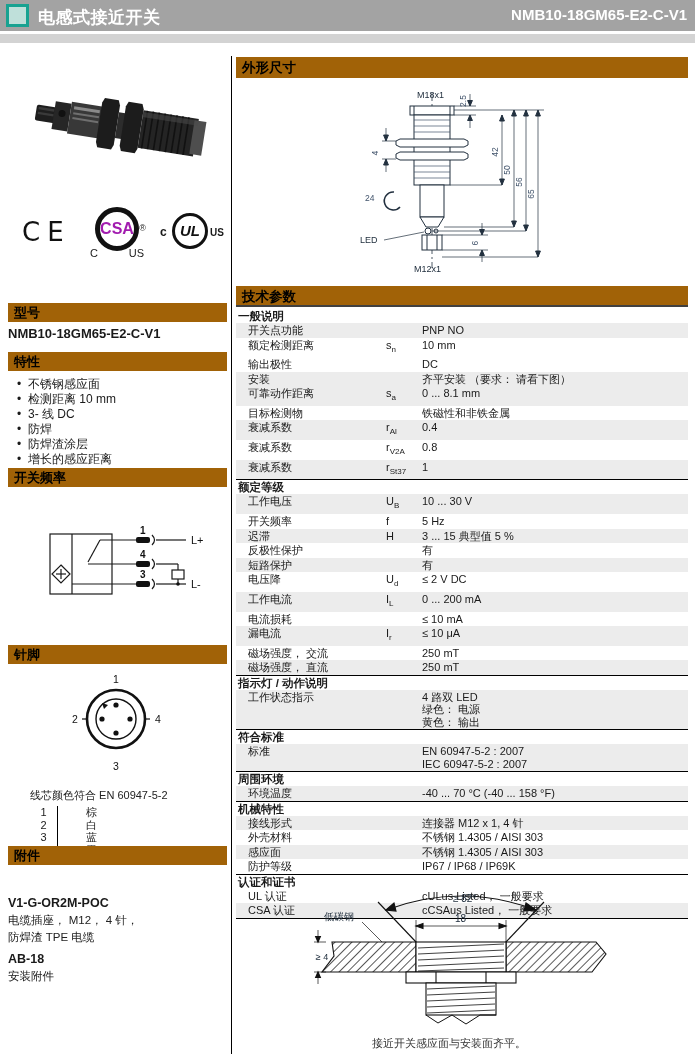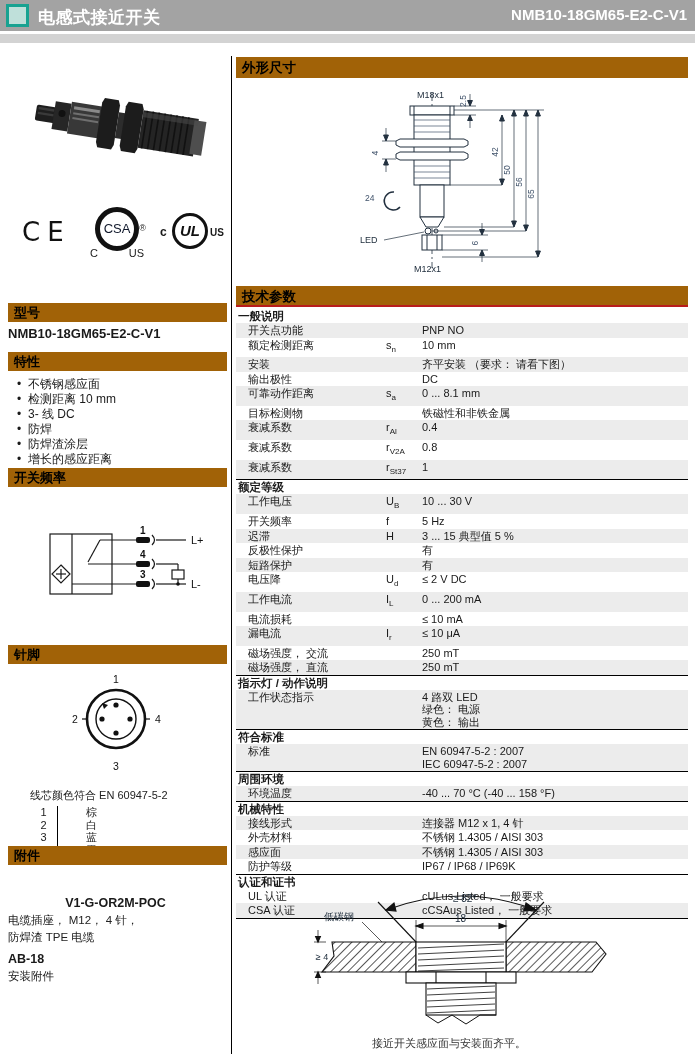--- a/index.html
+++ b/index.html
@@ -11,41 +11,41 @@
   .logo-sq{position:absolute;left:6px;top:4px;width:23px;height:23px;background:#bfe0da;border:3px solid #18a291;}
   .topbar .title{position:absolute;left:38px;top:6px;font-size:17px;font-weight:bold;color:#fff;letter-spacing:.5px;}
   .topbar .model{position:absolute;right:8px;top:6px;font-size:15px;font-weight:bold;color:#fff;}
   .substrip{position:absolute;left:0;top:34px;width:695px;height:9px;background:#d3d3d3;}
   .vdivider{position:absolute;left:231px;top:56px;width:1px;height:998px;background:#000;}
   
   .secbar{position:absolute;background:#a16207;font-weight:bold;font-size:13px;color:#000;
           height:19px;line-height:19px;padding-left:6px;}
   .secbar.left{left:8px;width:219px;}
   .secbar.right{left:236px;width:452px;height:21px;line-height:21px;font-size:13.5px;}
-  .secbar.techbar{border-bottom:2px solid #b91c1c;font-family:Liberation Serif, serif;}
+  .secbar.techbar{border-bottom:2px solid #404040;font-family:Liberation Serif, serif;}
   
   .model-val{position:absolute;left:8px;top:326px;font-size:13px;font-weight:bold;}
   .features{position:absolute;left:10px;top:377px;width:215px;font-size:12px;}
   .feat{display:flex;line-height:15px;}
   .feat .dot{width:18px;text-align:center;}
   .note{position:absolute;left:30px;top:788px;font-size:11px;color:#222;}
   .wctab{position:absolute;left:30px;top:806px;width:130px;font-size:11px;}
   .wc-row{display:flex;line-height:12.5px;}
   .wc-pin{width:28px;text-align:center;border-right:1px solid #000;}
   .wc-col{padding-left:28px;}
   .accessories{position:absolute;left:8px;top:896px;width:215px;}
   .acc-name{font-size:12.5px;font-weight:bold;margin-top:8px;}
-  .acc-name:first-child{margin-top:0;text-align:center;}
+  .acc-name:first-child{margin-top:0;}
   .acc-desc{font-size:11.5px;line-height:14px;margin-top:3px;color:#222;}
   
   .certs{position:absolute;left:8px;top:205px;width:219px;height:55px;}
   .ce{position:absolute;left:14px;top:12px;font-size:26px;letter-spacing:7px;color:#111;font-family:"DejaVu Sans",sans-serif;}
   .csa{position:absolute;left:82px;top:2px;width:56px;height:52px;}
   .csa .ring{position:absolute;left:5px;top:0;width:44px;height:44px;border:5px solid #111;border-radius:50%;
-             text-align:center;font-weight:normal;font-size:13px;line-height:34px;color:#0f172a;}
+             text-align:center;font-weight:bold;font-size:16px;line-height:34px;color:#a21caf;}
   .csa .reg{position:absolute;right:0;top:16px;font-size:9px;}
   .csa .c{position:absolute;left:0;bottom:0;font-size:11px;}
   .csa .us{position:absolute;right:2px;bottom:0;font-size:11px;}
   .ul{position:absolute;left:152px;top:8px;width:64px;height:40px;}
   .ul .ring{position:absolute;left:12px;top:0;width:36px;height:36px;border:3px solid #111;border-radius:50%;
             text-align:center;font-weight:bold;font-style:italic;font-size:15px;line-height:30px;color:#111;}
   .ul .c{position:absolute;left:0;top:12px;font-size:12px;font-weight:bold;}
   .ul .us{position:absolute;right:0;top:14px;font-size:10px;font-weight:bold;}
   
   .tech-table{position:absolute;left:236px;top:309px;width:452px;font-size:11px;border-bottom:1px solid #000;}
@@ -343,29 +343,29 @@
       <div class="trow shade">
         <div class="tl">开关点功能</div>
         <div class="ts"></div>
         <div class="tv">PNP  NO</div>
       </div>
       <div class="trow">
         <div class="tl">额定检测距离</div>
         <div class="ts">s<sub>n</sub></div>
         <div class="tv">10 mm</div>
       </div>
+      <div class="trow">
+        <div class="tl">输出极性</div>
+        <div class="ts"></div>
+        <div class="tv">DC</div>
+      </div>
       <div class="trow shade">
         <div class="tl">安装</div>
         <div class="ts"></div>
         <div class="tv">齐平安装 （要求： 请看下图）</div>
-      </div>
-      <div class="trow">
-        <div class="tl">输出极性</div>
-        <div class="ts"></div>
-        <div class="tv">DC</div>
       </div>
       <div class="trow shade">
         <div class="tl">可靠动作距离</div>
         <div class="ts">s<sub>a</sub></div>
         <div class="tv">0 ... 8.1 mm</div>
       </div>
       <div class="trow">
         <div class="tl">目标检测物</div>
         <div class="ts"></div>
         <div class="tv">铁磁性和非铁金属</div>

